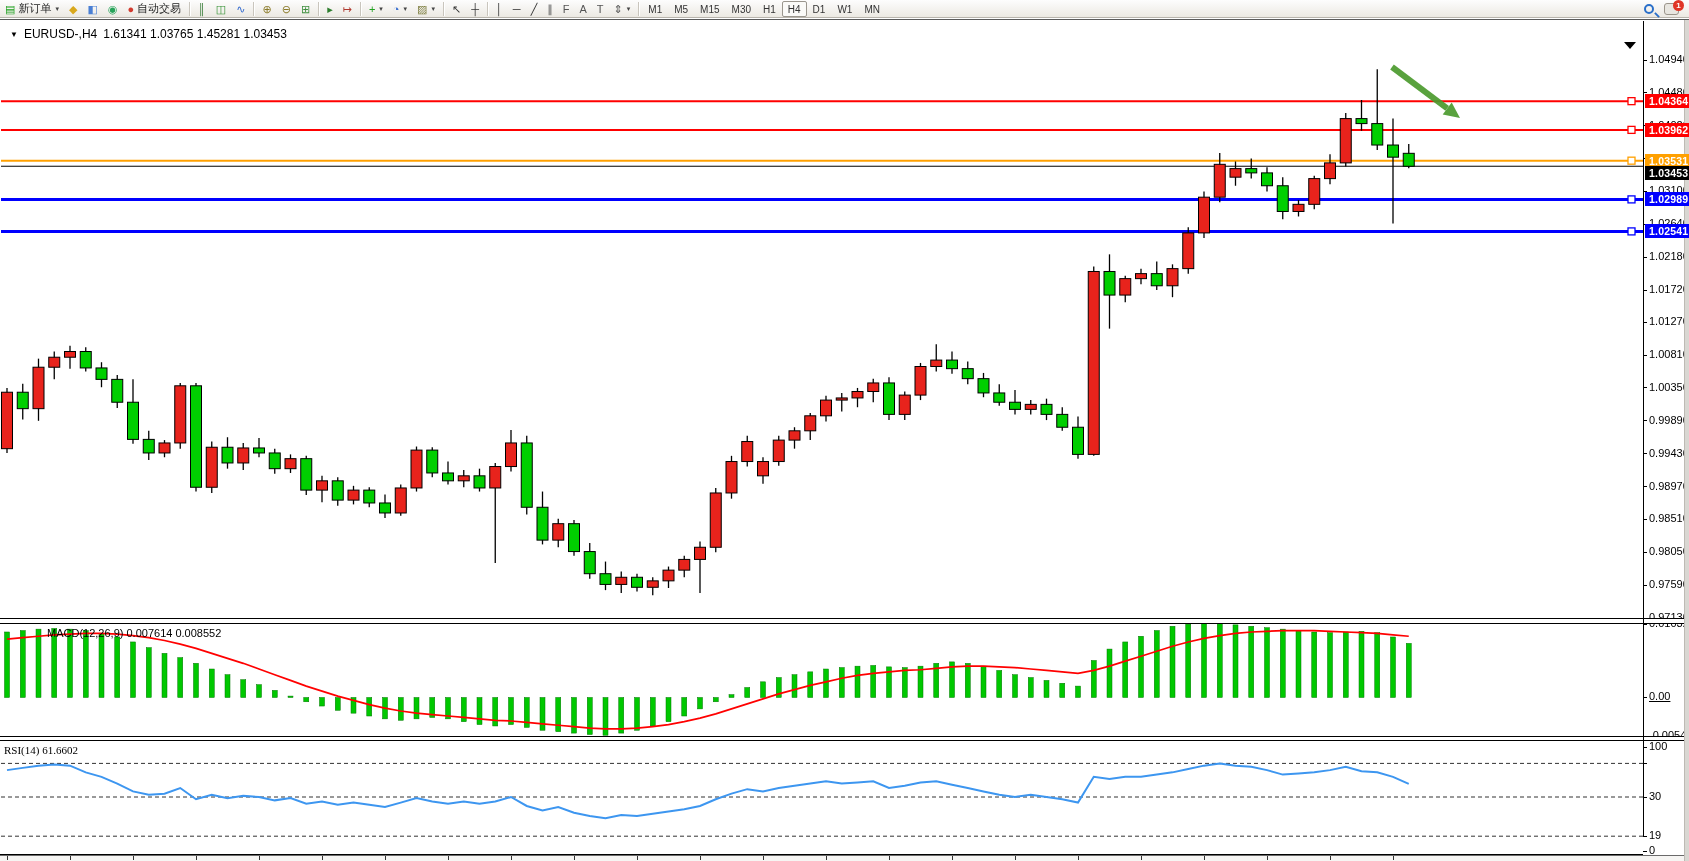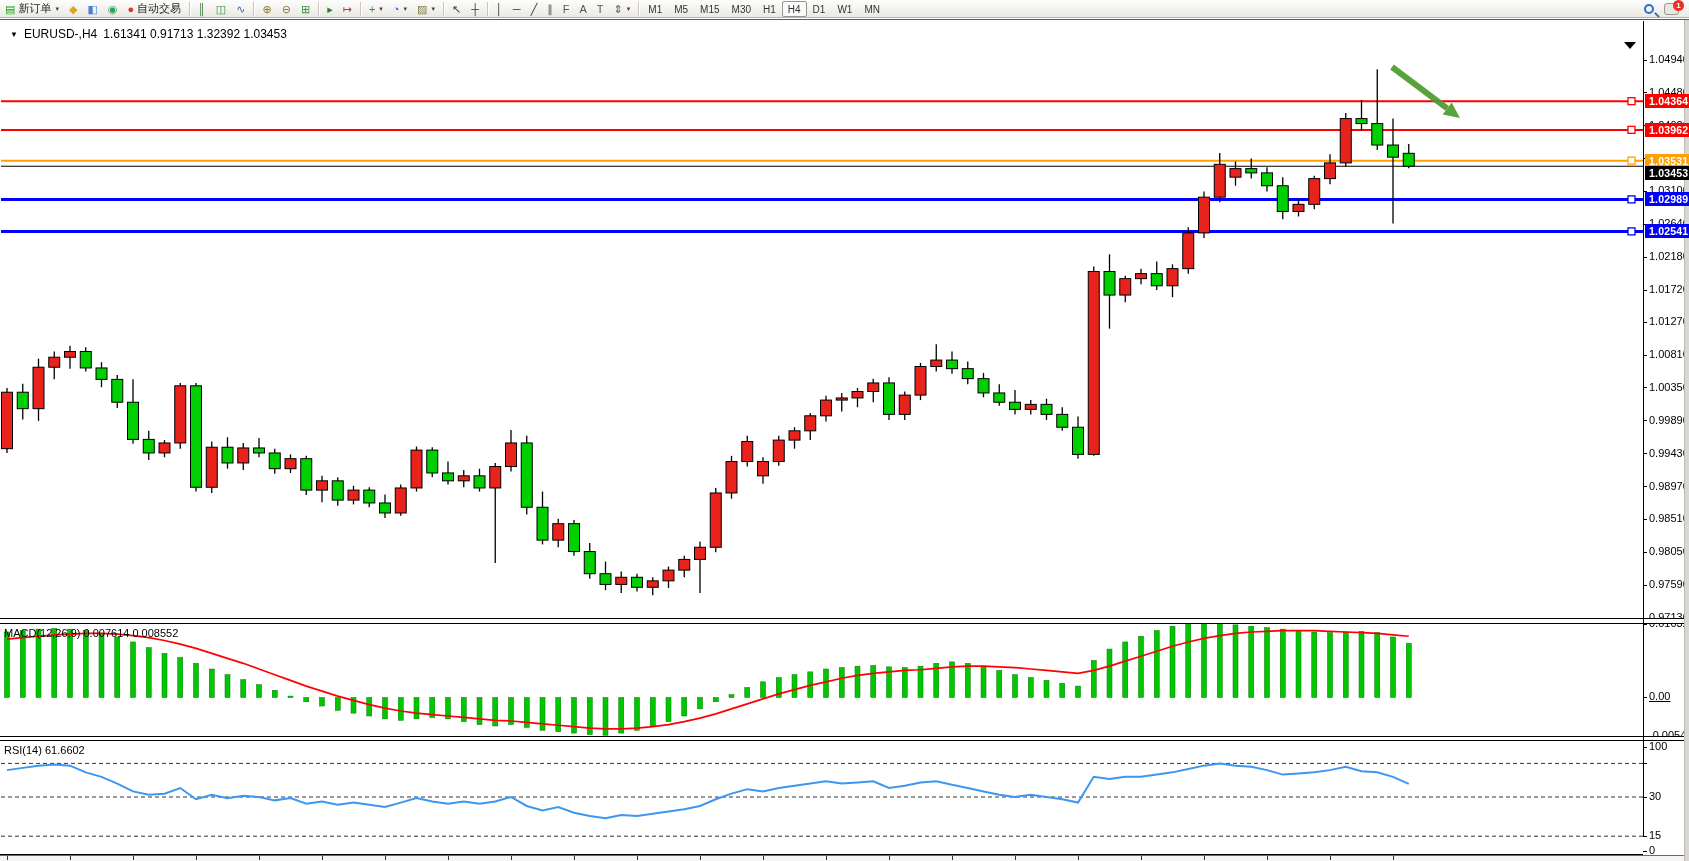--- a/index.html
+++ b/index.html
@@ -164,32 +164,32 @@
     </span>
   </div>
 </div>
 
 <div class="chart-win">
   <div class="chart-title">
     <span class="tri">▼</span>
     <span>EURUSD-,H4</span>
     <span>
       <span>1.61341</span>
-      <span>0.91713</span>
-      <span>1.32392</span>
+      <span>1.03765</span>
+      <span>1.45281</span>
       <span>1.03453</span>
     </span>
   </div>
 
-  <div class="ind-label" id="macd-label" style="top: 607px;">
+  <div class="ind-label" id="macd-label" style="top: 607px; padding-left: 43px;">
     <span>MACD(12,26,9)</span>
     <span>0.007614</span>
     <span>0.008552</span>
   </div>
-  <div class="ind-label" id="rsi-label" style="top: 724px;">
+  <div class="ind-label" id="rsi-label" style="top: 724px; font-family: Liberation Serif, serif;">
     <span>RSI(14)</span>
     <span>61.6602</span>
   </div>
 
   <svg id="chart-svg" width="1689" height="842" class="no-ptr">
       <line x1="0" y1="834.5" x2="1643" y2="834.5" stroke="#000" stroke-width="1"></line>
       <g>
         <line x1="1" y1="81.15797280593415" x2="1643" y2="81.15797280593415" stroke="#ff0000" stroke-width="2"></line>
         <rect x="1628" y="77.65797280593415" width="7" height="7" fill="#fff" stroke="#ff0000" stroke-width="1.3"></rect>
       </g>
@@ -539,21 +539,21 @@
       <div class="axis-lbl" style="left: 1649px; top: 670.494px; text-decoration: underline;">0.00</div>
       <div class="axis-tick" style="left: 1643px; top: 715.5px;"></div>
       <div class="axis-lbl" style="left: 1649px; top: 709px;">-0.005408</div>
       <div class="axis-tick" style="left: 1643px; top: 726.5px;"></div>
       <div class="axis-lbl" style="left: 1649px; top: 720px;">100</div>
       <div class="axis-tick" style="left: 1643px; top: 742.9px;"></div>
       <div class="axis-lbl" style="left: 1731px; top: 736.4px;">80</div>
       <div class="axis-tick" style="left: 1643px; top: 776.5px;"></div>
       <div class="axis-lbl" style="left: 1649px; top: 770px;">30</div>
       <div class="axis-tick" style="left: 1643px; top: 815.7px;"></div>
-      <div class="axis-lbl" style="left: 1649px; top: 809.2px;">15</div>
+      <div class="axis-lbl" style="left: 1649px; top: 809.2px;">19</div>
       <div class="axis-tick" style="left: 1643px; top: 830.5px;"></div>
       <div class="axis-lbl" style="left: 1649px; top: 824px;">0</div>
       <div class="price-box" style="left: 1645px; top: 74.158px; background: rgb(255, 0, 0);">1.04364</div>
       <div class="price-box" style="left: 1645px; top: 102.879px; background: rgb(255, 0, 0);">1.03962</div>
       <div class="price-box" style="left: 1645px; top: 133.673px; background: rgb(255, 160, 0);">1.03531</div>
       <div class="price-box" style="left: 1645px; top: 172.397px; background: rgb(0, 0, 255);">1.02989</div>
       <div class="price-box" style="left: 1645px; top: 204.404px; background: rgb(0, 0, 255);">1.02541</div>
       <div class="price-box" style="left: 1645px; top: 146.245px; background: rgb(0, 0, 0);">1.03453</div>
     </div>
   <div id="sep1" class="pane-sep" style="top: 598px; height: 6px; width: 1689px;"></div>

